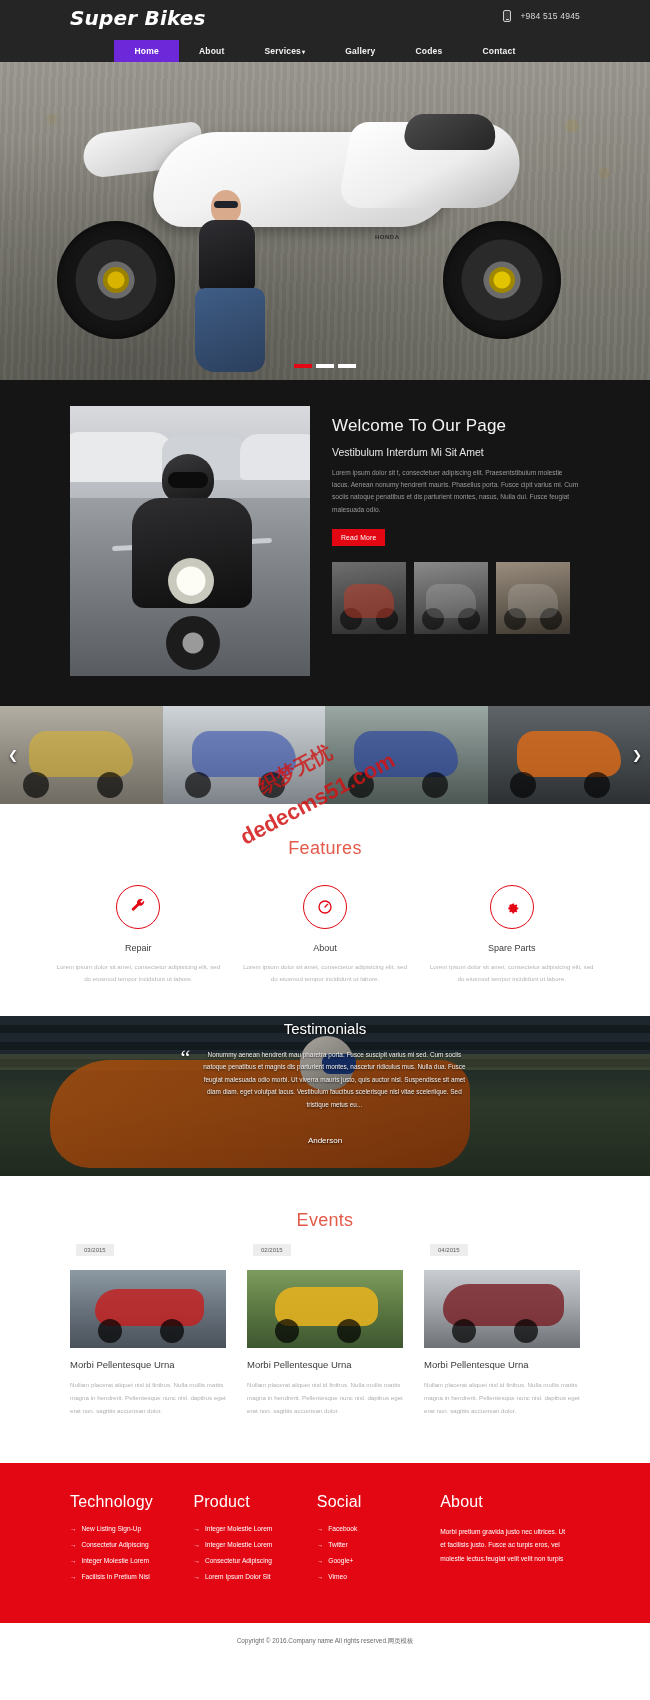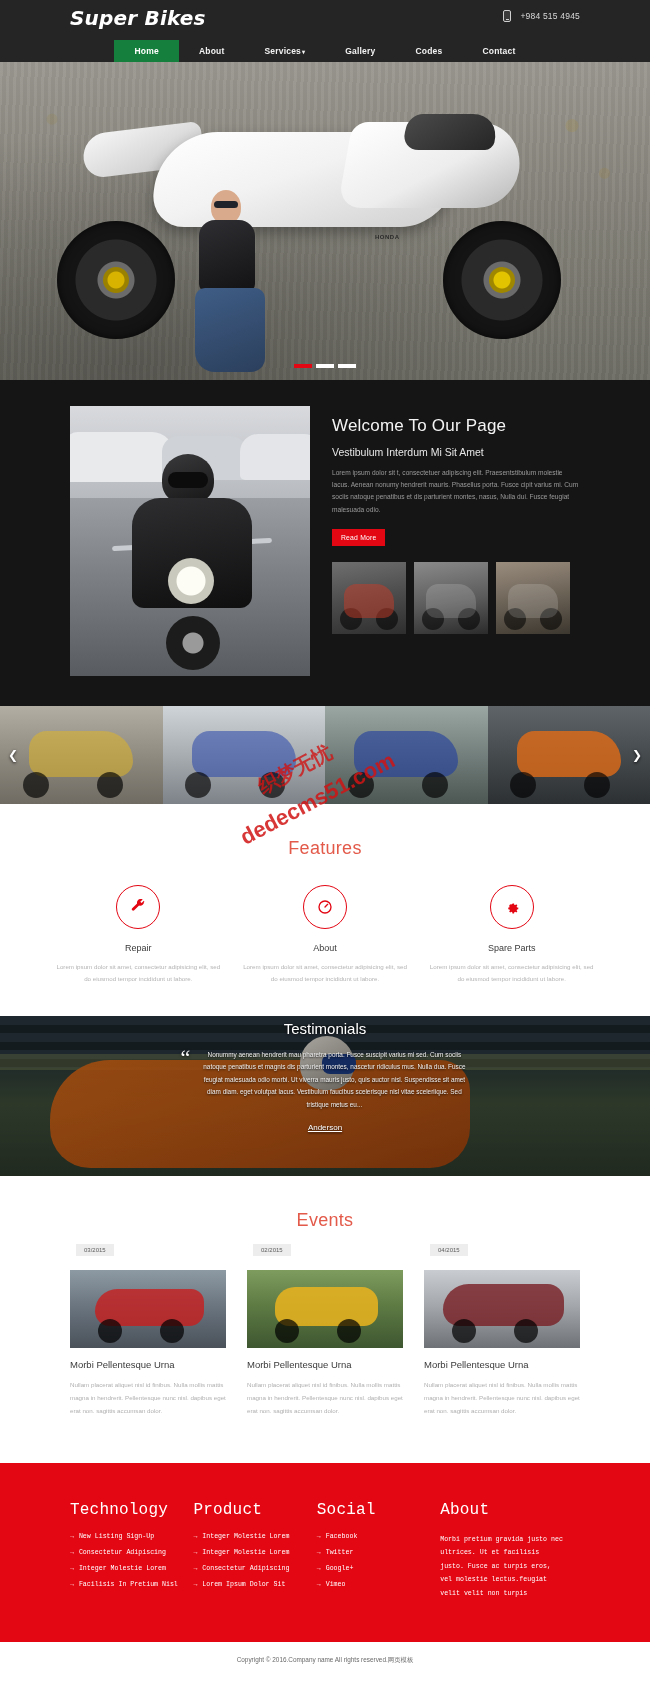--- a/index.html
+++ b/index.html
@@ -75,21 +75,21 @@
   .nav-item {
     color: #f2f2f2;
     font-size: 8.5px;
     font-weight: bold;
     padding: 6px 20px;
     white-space: nowrap;
     cursor: pointer;
     letter-spacing: 0.2px;
   }
   .nav-item.active {
-    background: #15803d;
+    background: #6d28d9;
     color: #fff;
   }
   .caret { font-size: 6px; margin-left: 1px; }
 
   
   .hero {
     height: 318px;
     position: relative;
     overflow: hidden;
     background: linear-gradient(180deg,#8a8a82 0%,#77766e 40%,#6d6c64 100%);
@@ -495,25 +495,24 @@
   }
   .tm-text {
     font-size: 6.4px;
     line-height: 1.95;
     color: #f0f0f0;
     max-width: 270px;
     text-align: center;
     text-shadow: 0 1px 2px rgba(0,0,0,.8);
   }
   .tm-author {
-    margin-top: 12px;
+    margin-top: 25px;
     font-size: 8px;
     color: #fff;
     text-shadow: 0 1px 2px rgba(0,0,0,.8);
-    text-decoration: underline;
   }
 
   
   .events {
     background: #fff;
     padding: 34px 0 46px;
   }
   .events-row {
     width: 510px; margin: 0 auto;
     display: flex; gap: 21px;
@@ -557,23 +556,22 @@
     line-height: 2.1;
     color: #b0b0b0;
   }
 
   
   .footer {
     background: #e30613;
     padding: 30px 0 34px;
   }
   .footer-inner {
-    width: 510px; margin: 8px auto;
+    width: 510px; margin: 0 auto;
     display: flex;
-    font-family: Liberation Mono, monospace;
   }
   .footer-col { flex: 1; padding-right: 14px; }
   .footer-col.about { flex: 1.15; }
   .footer-heading {
     font-size: 16px;
     color: #fff;
     font-weight: normal;
     margin-bottom: 14px;
     letter-spacing: .2px;
   }

